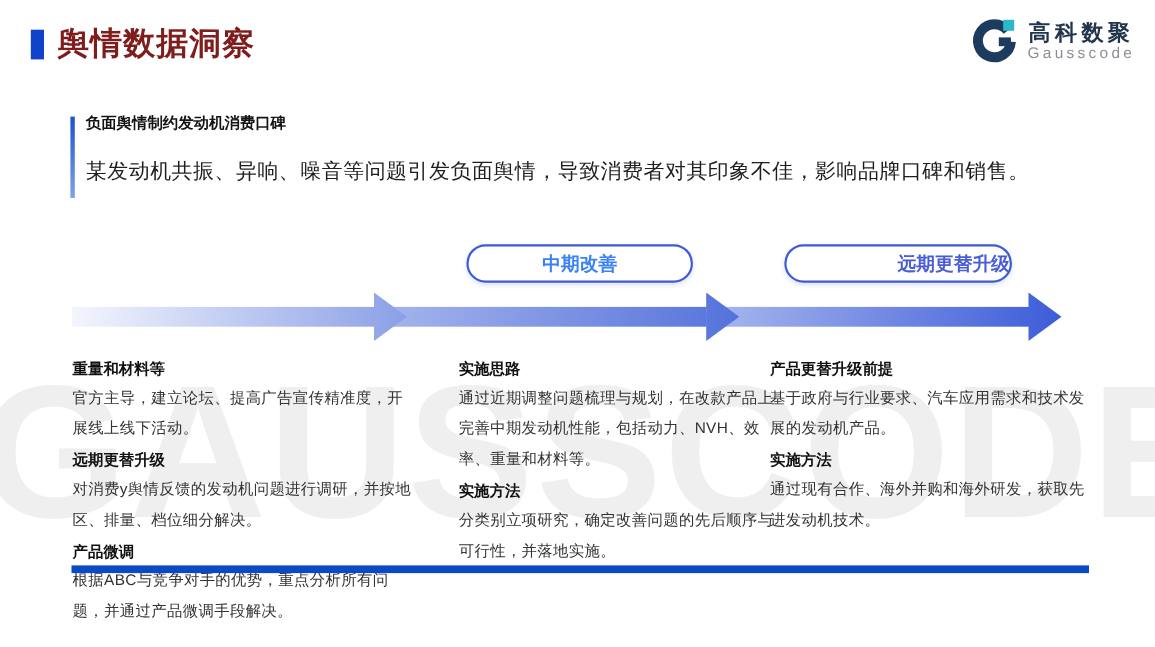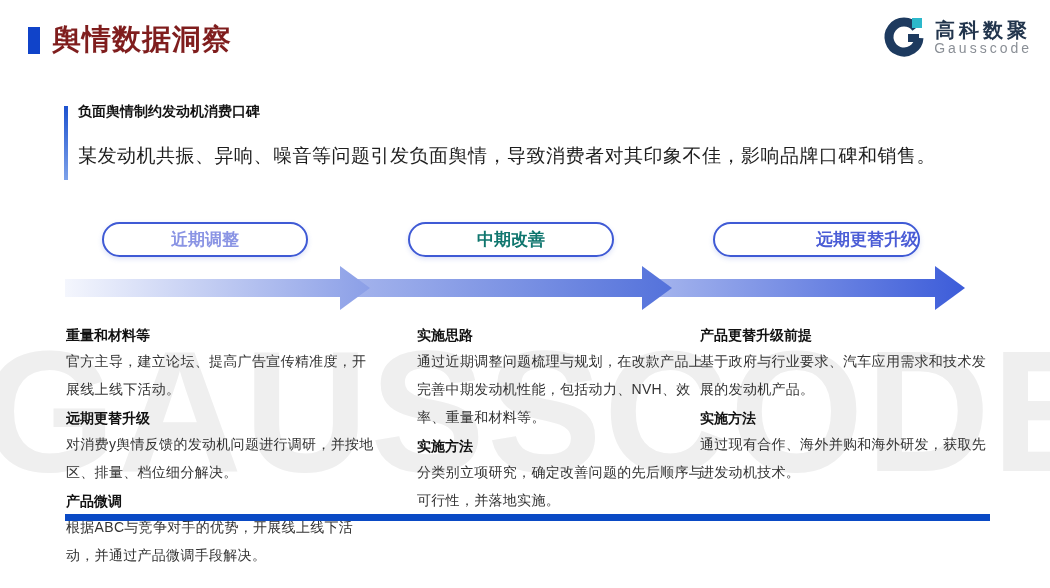--- a/index.html
+++ b/index.html
@@ -57,21 +57,21 @@
     position: absolute; top: 222px; height: 35px;
     background: #ffffff;
     border: 2px solid #3f5ad5;
     border-radius: 20px;
     display: flex; align-items: center; justify-content: center;
     font-size: 17px; font-weight: 700;
     box-shadow: 0 2px 5px rgba(63, 90, 213, 0.18);
     z-index: 2;
   }
   .pill-1 { left: 102px; width: 206px; color: #8a94e4; }
-  .pill-2 { left: 408px; width: 206px; color: #0f766e; }
+  .pill-2 { left: 424px; width: 206px; color: #3b82f6; }
   .pill-3 { left: 713px; width: 207px; color: #4a5cd6; justify-content: flex-end; }
 
   
   .arrow-svg { position: absolute; left: 65px; top: 266px; z-index: 1; }
 
   
   .col { position: absolute; top: 320px; z-index: 2; font-size: 14px; color: #333333; }
   .col-1 { left: 66px;  width: 312px; }
   .col-2 { left: 417px; width: 296px; }
   .col-3 { left: 700px; width: 296px; }
@@ -109,23 +109,20 @@
     <div class="logo-text">
       <div class="logo-cn">高科数聚</div>
       <div class="logo-en">Gausscode</div>
     </div>
   </div>
 
   <div class="card-bar"></div>
   <h2 class="card-title">负面舆情制约发动机消费口碑</h2>
   <div class="card-subtitle">某发动机共振、异响、噪音等问题引发负面舆情，导致消费者对其印象不佳，影响品牌口碑和销售。</div>
 
-  <div class="pill pill-1">
-    <span>近期调整</span>
-  </div>
   <div class="pill pill-2">
     <span>中期改善</span>
   </div>
   <div class="pill pill-3">
     <span>远期更替升级</span>
   </div>
 
   <svg class="arrow-svg" width="900" height="44" viewBox="0 0 900 44">
     <defs>
       <linearGradient id="g1" gradientUnits="userSpaceOnUse" x1="0" y1="0" x2="305" y2="0">
@@ -148,21 +145,21 @@
     <polygon points="577,0 607,22 577,44" fill="url(#g2)"></polygon>
     <polygon points="870,0 900,22 870,44" fill="url(#g3)"></polygon>
   </svg>
 
   <div class="col col-1">
     <h3>重量和材料等</h3>
     <p>官方主导，建立论坛、提高广告宣传精准度，开展线上线下活动。</p>
     <h3>远期更替升级</h3>
     <p>对消费y舆情反馈的发动机问题进行调研，并按地区、排量、档位细分解决。</p>
     <h3>产品微调</h3>
-    <p>根据ABC与竞争对手的优势，开展线上线下活动，并通过产品微调手段解决。</p>
+    <p>根据ABC与竞争对手的优势，重点分析所有问题，并通过产品微调手段解决。</p>
   </div>
 
   <div class="col col-2">
     <h3>实施思路</h3>
     <p>通过近期调整问题梳理与规划，在改款产品上完善中期发动机性能，包括动力、NVH、效率、重量和材料等。</p>
     <h3 class="gap-md">实施方法</h3>
     <p>分类别立项研究，确定改善问题的先后顺序与可行性，并落地实施。</p>
   </div>
 
   <div class="col col-3">

